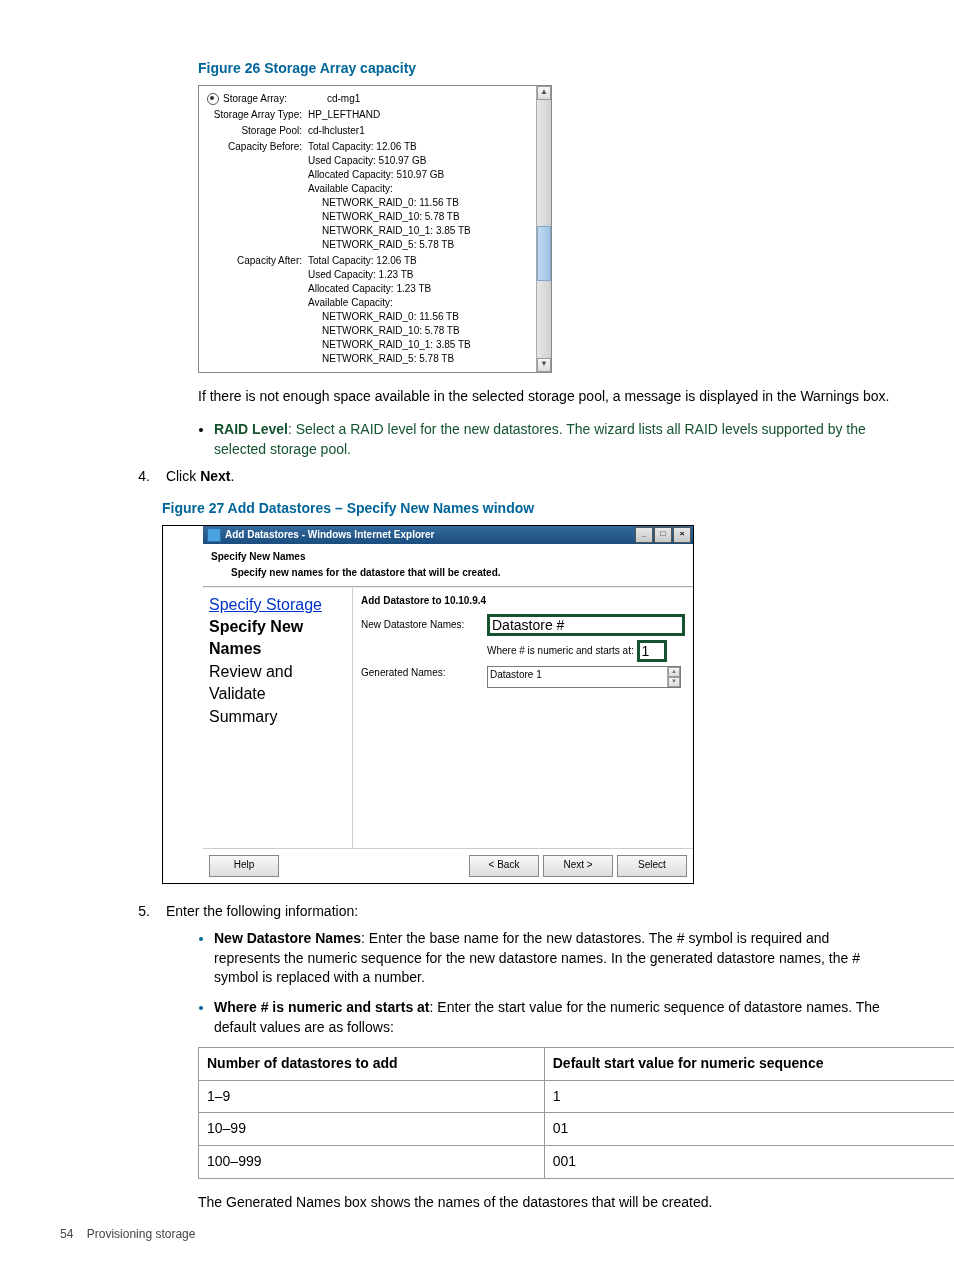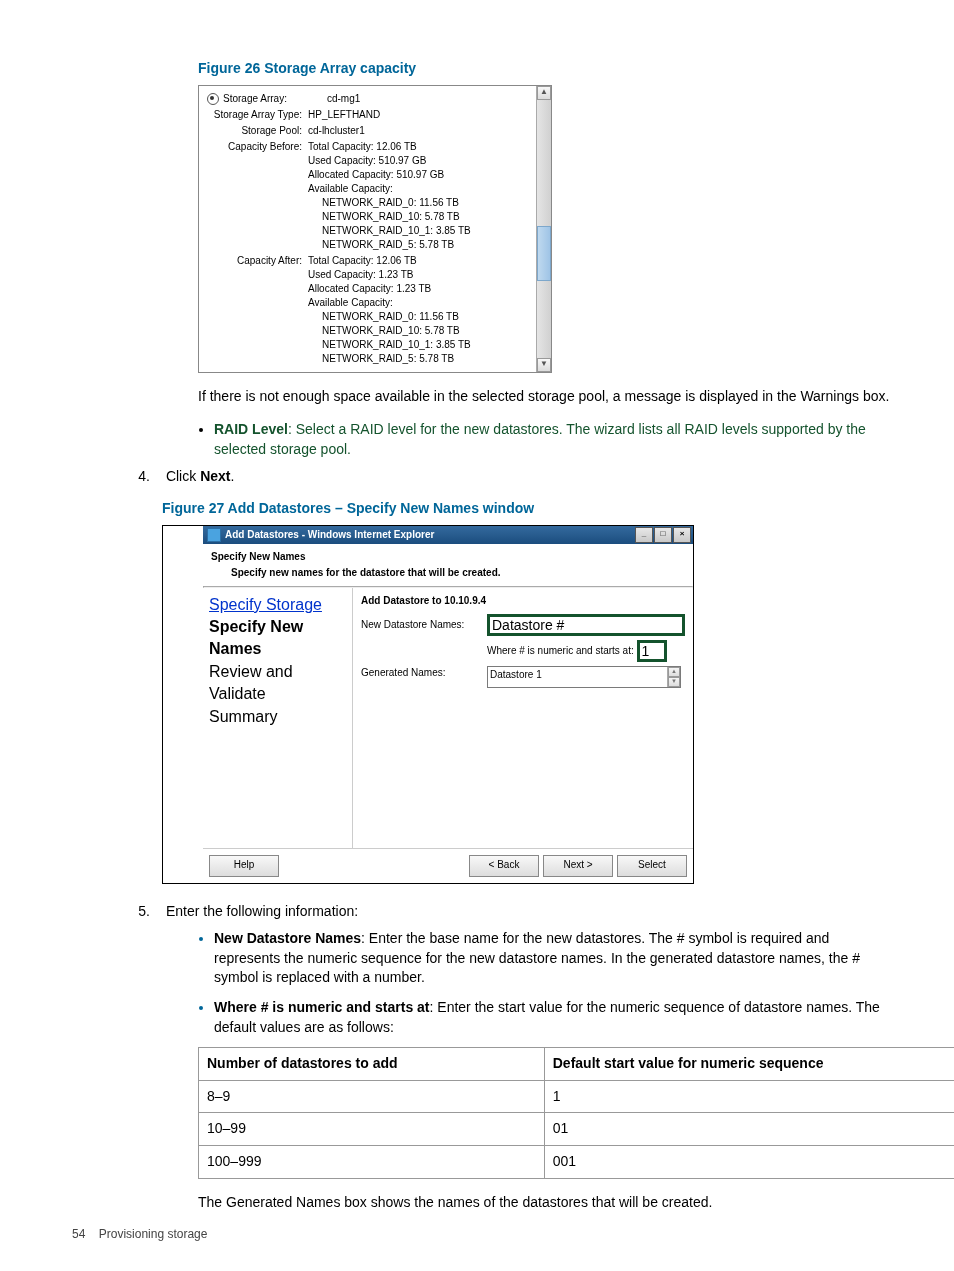--- a/index.html
+++ b/index.html
@@ -311,21 +311,21 @@
     text-align: left;
   }
   table.dstable th {
     font-weight: bold;
     background: #fff;
   }
 
   .footer {
     position: absolute;
     bottom: 28px;
-    left: 72px;
+    left: 60px;
     font-size: 12px;
     color: #444;
   }
 
   .fig-block {
     margin-left: 106px;
     margin-top: 4px;
   }
   .fig-cap27 {
     margin-left: 70px;
@@ -471,21 +471,21 @@
     </li>
   </ul>
 
   <table class="dstable">
     <tbody>
         <tr>
       <th>Number of datastores to add</th>
       <th>Default start value for numeric sequence</th>
     </tr>
     <tr>
-      <td>8–9</td>
+      <td>1–9</td>
       <td>1</td>
     </tr>
     <tr>
       <td>10–99</td>
       <td>01</td>
     </tr>
     <tr>
       <td>100–999</td>
       <td>001</td>
     </tr>

